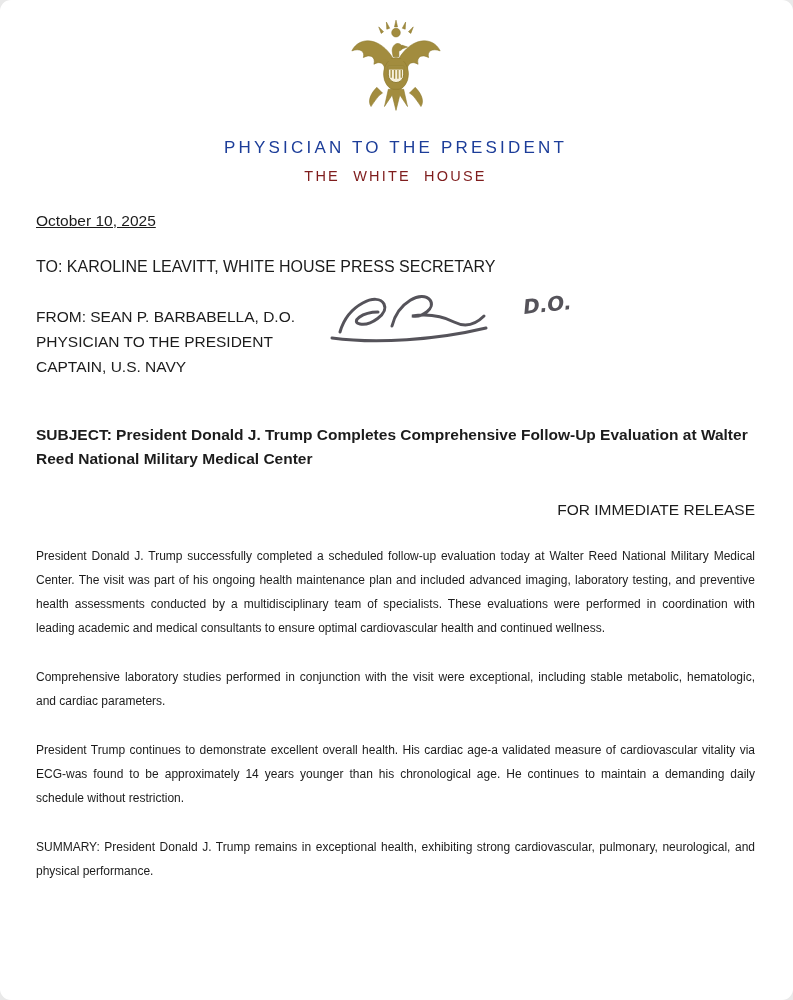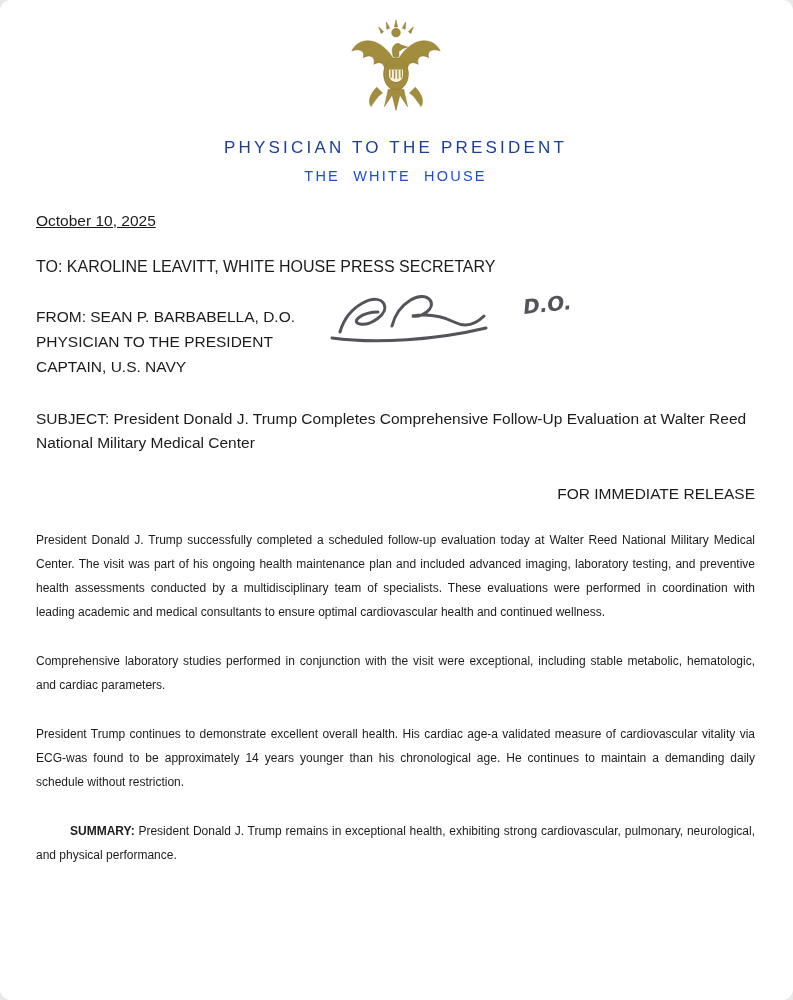--- a/index.html
+++ b/index.html
@@ -21,51 +21,51 @@
   .seal-wrap svg { width: 96px; height: 108px; }
 
   .letterhead { text-align: center; margin-top: 12px; }
   .lh-title {
     color: #1c3d99;
     font-size: 17px;
     letter-spacing: 3.2px;
     font-weight: 500;
   }
   .lh-sub {
-    color: #1d4ed8;
+    color: #7f1d1d;
     font-size: 14.5px;
     letter-spacing: 2.2px;
     word-spacing: 7px;
     margin-top: 10px;
   }
 
   .memo-label { margin-top: 46px; font-size: 15.5px; letter-spacing: 0.4px; }
   .date-line  { margin-top: 28px; font-size: 15.5px; text-decoration: underline; }
   .to-line    { margin-top: 28px; font-size: 16px; }
 
   .from-block { position: relative; margin-top: 28px; font-size: 15.5px; line-height: 25px; }
   .signature {
     position: absolute;
     left: 290px;
     top: -22px;
     width: 260px;
     height: 72px;
     pointer-events: none;
   }
 
-  .subject-line { margin-top: 28px; font-size: 15.5px; font-weight: normal; line-height: 24px; }
+  .subject-line { margin-top: 44px; font-size: 15.5px; font-weight: bold; line-height: 24px; }
   .release-line { margin-top: 30px; font-size: 15.5px; text-align: right; }
 
   .body-copy p {
     margin-top: 25px;
     font-size: 12px;
     line-height: 24px;
     text-align: justify;
   }
-  .body-copy p.summary strong { font-weight: bold; margin-left: 34px; }
+  .body-copy p.summary strong { font-weight: normal; }
 </style>
 </head>
 <body>
 
 <div class="page">
   <div class="inner">
 
     <div class="seal-wrap">
       <svg viewBox="0 0 100 112" aria-hidden="true">
         <g fill="#a28c3e" stroke="#8d7a30" stroke-width="0.6">

